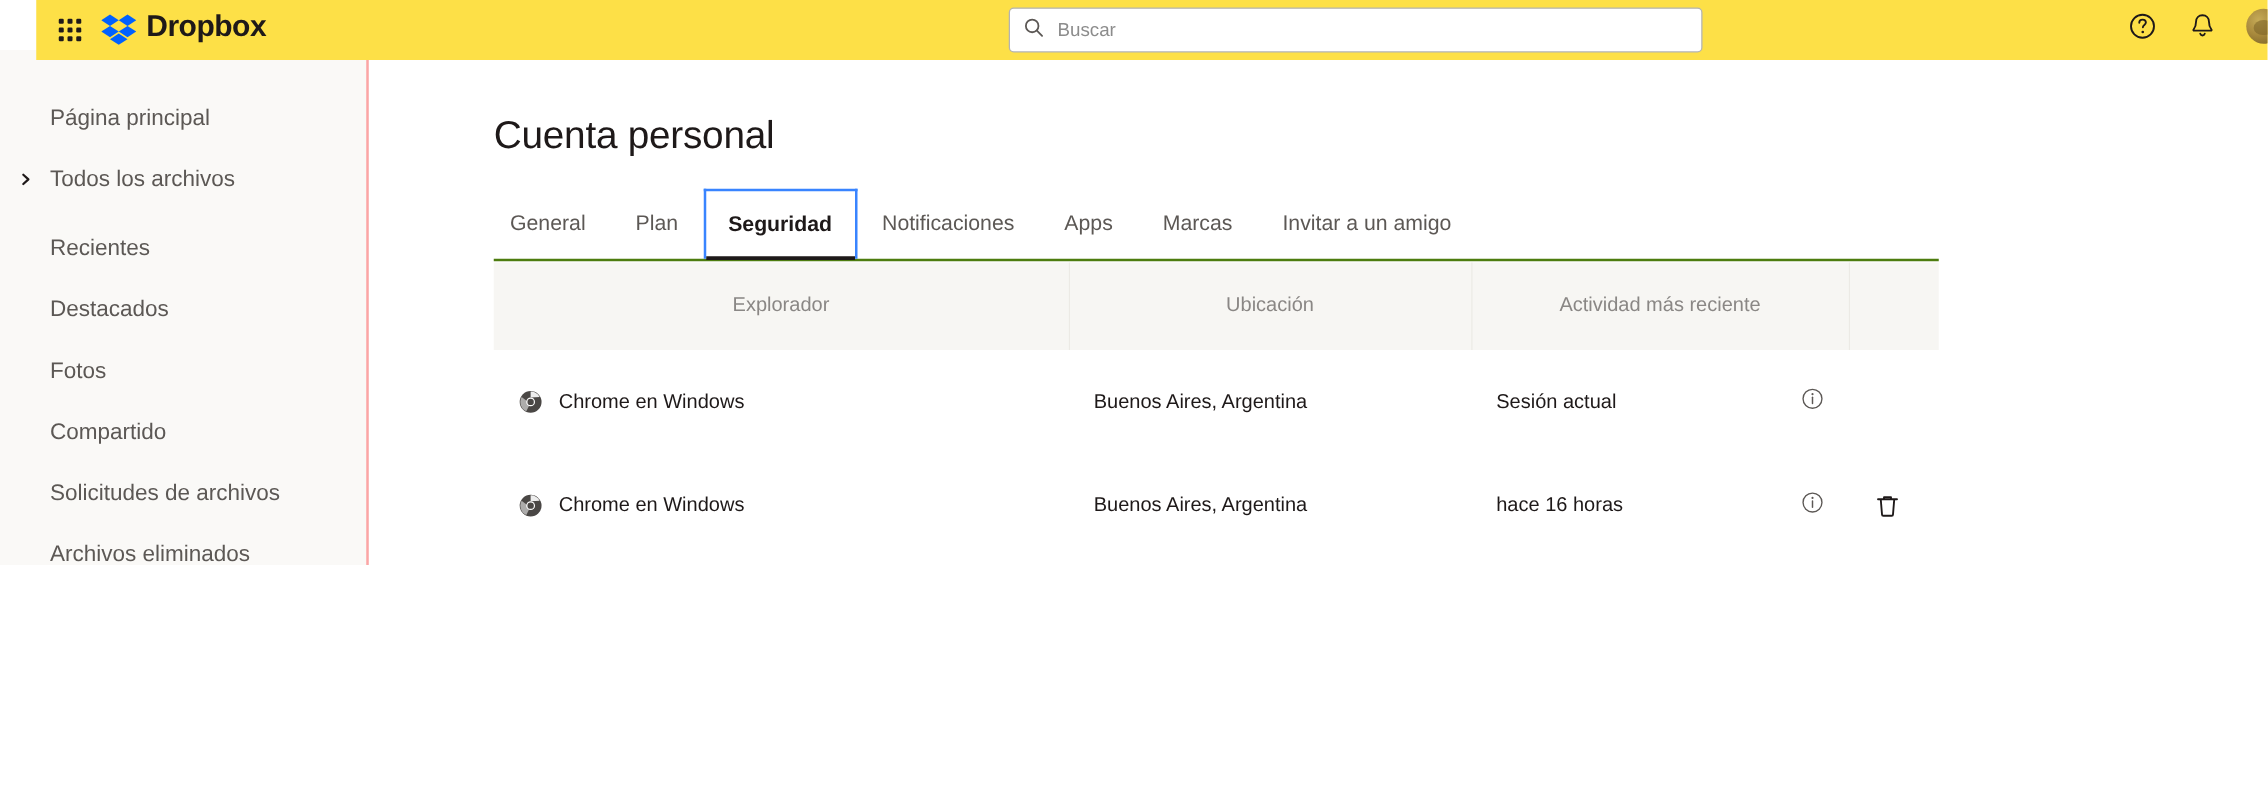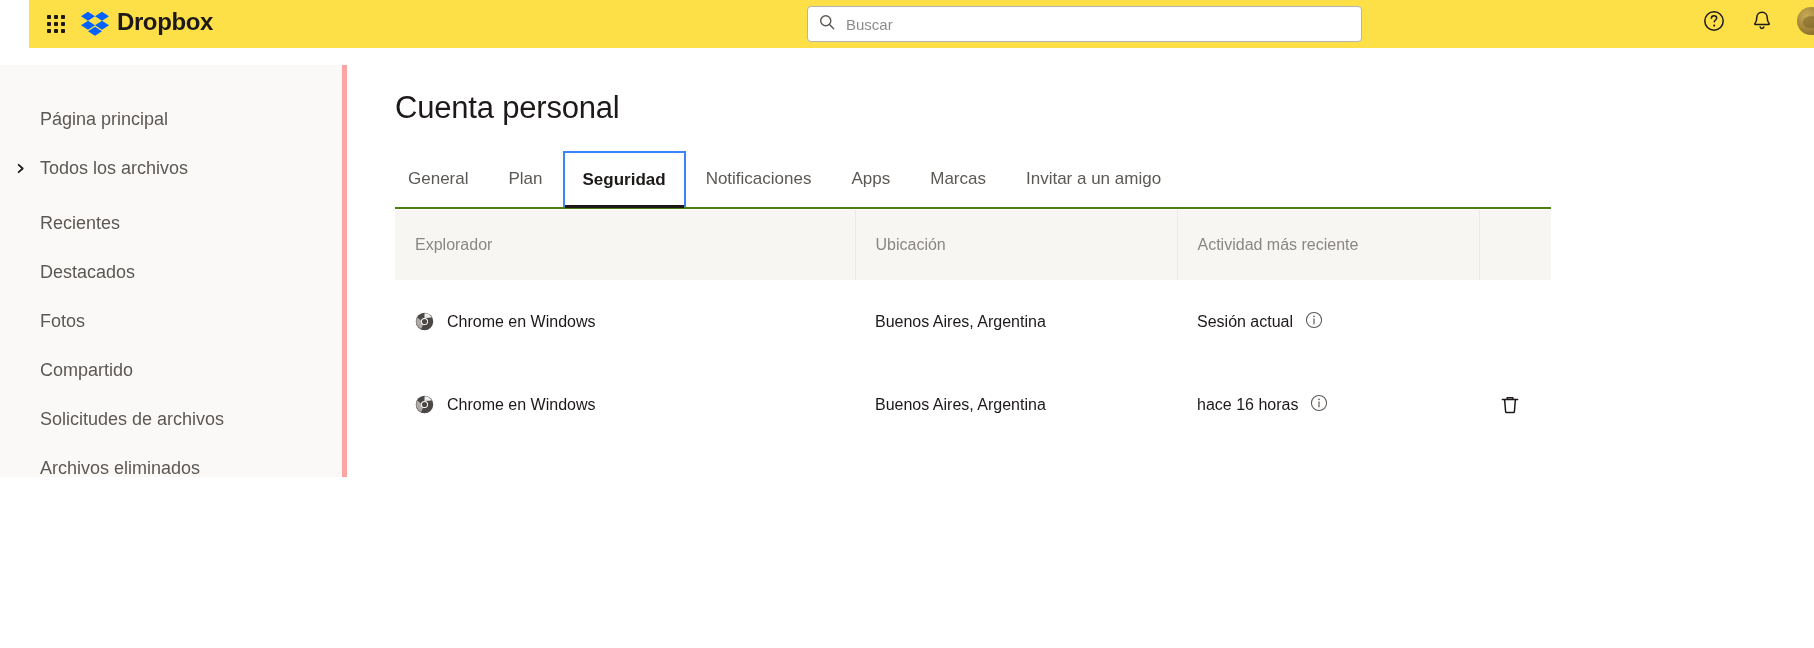--- a/index.html
+++ b/index.html
@@ -132,25 +132,25 @@
     transform: translate(-50%, -50%);
     width: 16px; height: 12px;
     border-radius: 50% 50% 45% 45%;
     background: rgba(120,96,38,0.55);
   }
 
   
   .sidebar {
     position: absolute;
     left: 0;
-    top: 65px;
-    width: 347px;
+    top: 40px;
+    width: 295px;
     height: 412px;
     background: #faf9f7;
-    border-right: 5px solid #fca5a5;
+    border-right: 2px solid #fca5a5;
     padding-top: 30px;
     z-index: 10;
   }
   .nav-item {
     position: relative;
     height: 49px;
     display: flex;
     align-items: center;
     padding-left: 40px;
     font-size: 18px;
@@ -236,21 +236,21 @@
     position: absolute;
     left: 51px;
     top: 162px;
     width: 1156px;
     border-collapse: collapse;
     table-layout: fixed;
   }
   .sessions-table thead tr { background: #f7f6f3; }
   .sessions-table th {
     height: 70px;
-    text-align: left;
+    text-align: center;
     font-weight: 400;
     font-size: 16px;
     color: #8a8785;
     padding: 0 20px;
     vertical-align: middle;
     border-right: 1px solid #eceae5;
   }
   .sessions-table th:last-child { border-right: none; }
   .sessions-table td {
     height: 83px;
@@ -268,20 +268,21 @@
     display: flex;
     align-items: center;
     gap: 13px;
   }
   .chrome-icon { flex: none; width: 19px; height: 19px; display: block; }
 
   .activity-cell {
     display: flex;
     align-items: center;
     gap: 12px;
+    justify-content: space-between;
   }
   .info-icon {
     flex: none;
     width: 18px; height: 18px;
     cursor: pointer;
   }
   .trash-btn {
     width: 22px; height: 22px;
     cursor: pointer;
     display: block;

